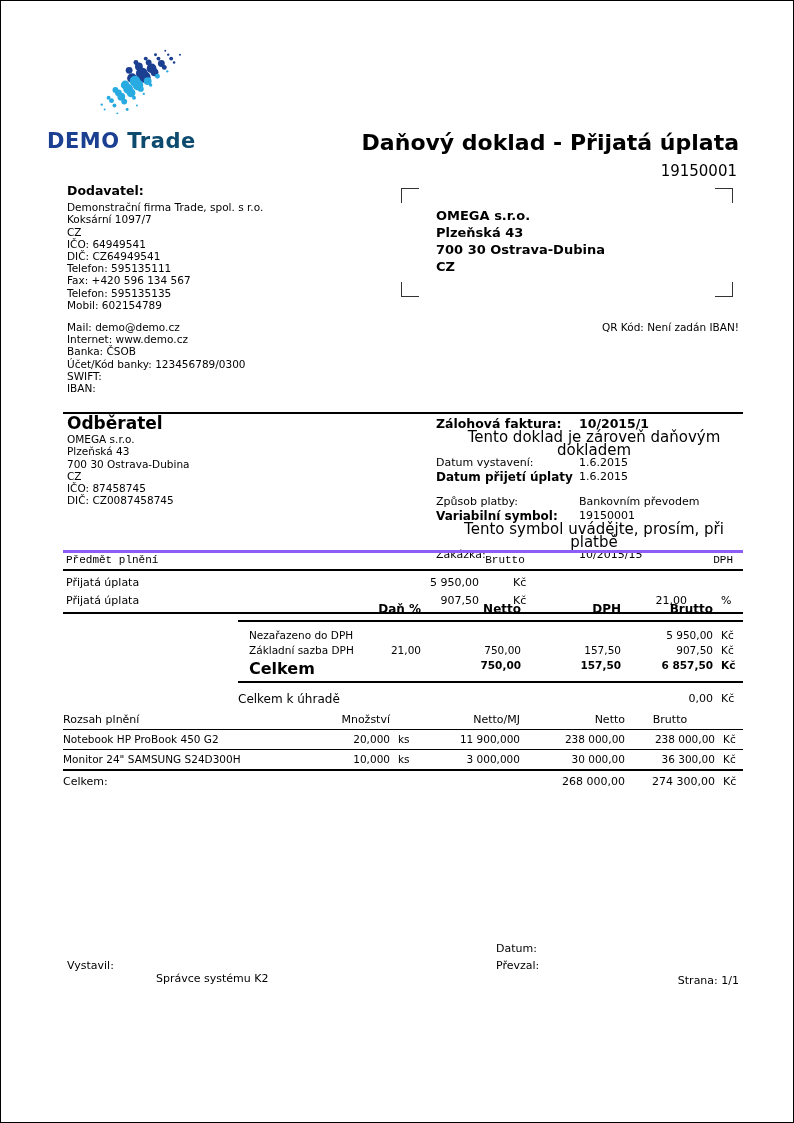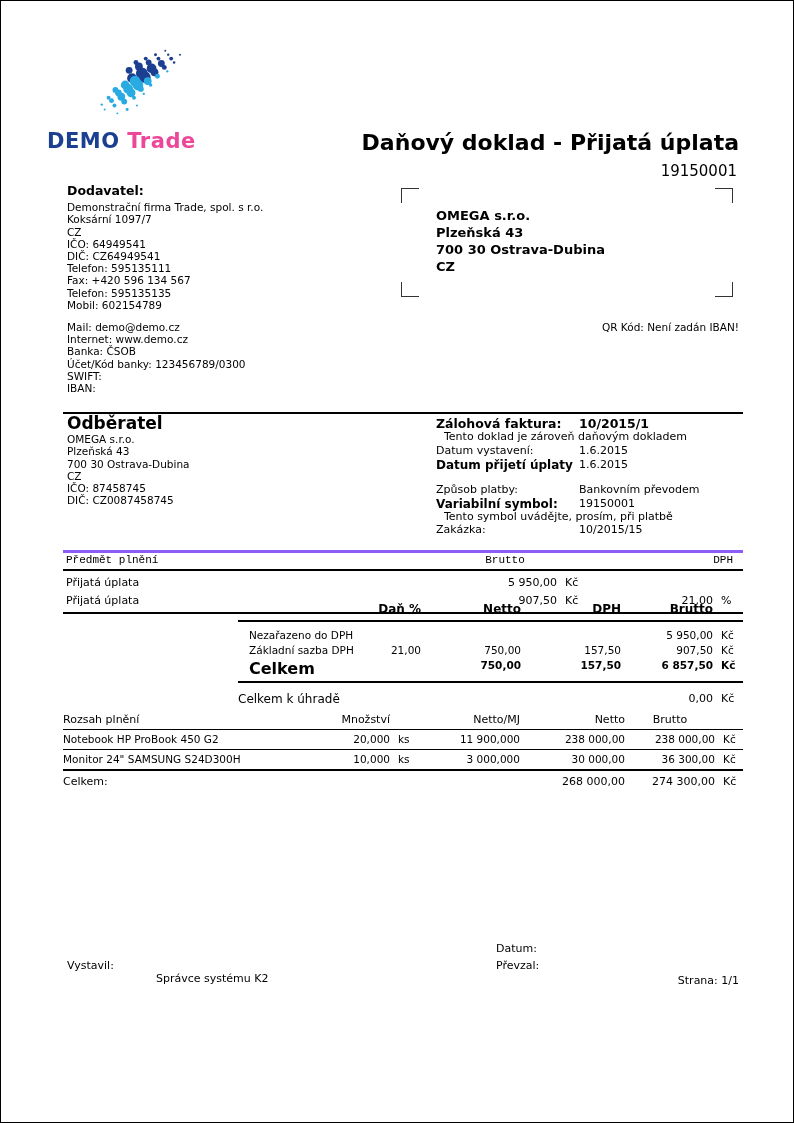--- a/index.html
+++ b/index.html
@@ -37,32 +37,32 @@
 
   
   .customer { position:absolute; left:66px; top:416px; width:280px; font-size:10.5px; line-height:12.2px; }
   .customer .hdr { font-size:17px; font-weight:bold; margin-bottom:4px; }
 
   
   .inv-info { position:absolute; left:435px; top:416px; width:308px; font-size:11px; }
   .inv-row { display:flex; line-height:14px; }
   .inv-row .lbl { width:143px; flex:none; }
   .inv-row .val { flex:1; }
-  .inv-note { font-size:11px; padding-left:8px; line-height:12.5px; }
+  .inv-note { font-size:15px; padding-left:8px; line-height:12.5px;text-align:center; }
   .b { font-weight:bold; }
   .inv-gap { height:11px; }
 
   
   .subject { position:absolute; left:62px; top:549px; width:680px; font-size:11px; }
   .sub-grid { display:grid; grid-template-columns:1fr 140px 36px 120px 30px; }
   .sub-head { border-top:3px solid #8b5cf6; border-bottom:2px solid #000; padding:1px 0 3px 0;font-family:Liberation Mono, monospace; }
   .sub-head .c1 { padding-left:3px; }
   .sub-head .c23 { grid-column:2/4; text-align:center; }
   .sub-head .c45 { grid-column:4/6; text-align:right; padding-right:10px; }
-  .sub-row { padding-top:5px; }
+  .sub-row { padding-top:5px;gap:26px; }
   .sub-row .c1 { padding-left:3px; }
   .num { text-align:right; }
   .unit { padding-left:8px; }
   .sub-bottom { border-bottom:2px solid #000; height:7px; }
 
   
   .vat { position:absolute; left:237px; top:601px; width:505px; }
   .vat-grid { display:grid; grid-template-columns:125px 58px 100px 100px 92px 30px; }
   .vat-head { font-size:12px; font-weight:bold; border-bottom:2px solid #000; padding-bottom:4px; }
   .vat-row { font-size:10.5px; line-height:14.5px; }
@@ -136,21 +136,21 @@
         <circle cx="40" cy="66" r="2"></circle>
         <circle cx="50" cy="62" r="3"></circle>
         <circle cx="60" cy="58" r="2"></circle>
         <circle cx="70" cy="54" r="1.2"></circle>
       <circle cx="43" cy="74" r="1"></circle>
         <circle cx="53" cy="70" r="1.5"></circle>
         <circle cx="63" cy="66" r="1"></circle>
     </g>
   </svg>
   <div class="logo-text">
-    <span style="color:#1b3f91">DEMO</span><span> </span><span style="color:#ec4899">Trade</span>
+    <span style="color:#1b3f91">DEMO</span><span> </span><span style="color:#0c4a6e">Trade</span>
   </div>
 
   <div class="doc-title">Daňový doklad - Přijatá úplata</div>
   <div class="doc-number">19150001</div>
 
   <div class="supplier">
     <div class="hdr">Dodavatel:</div>
     <div>Demonstrační firma Trade, spol. s r.o.</div>
     <div>Koksární 1097/7</div>
     <div>CZ</div>

